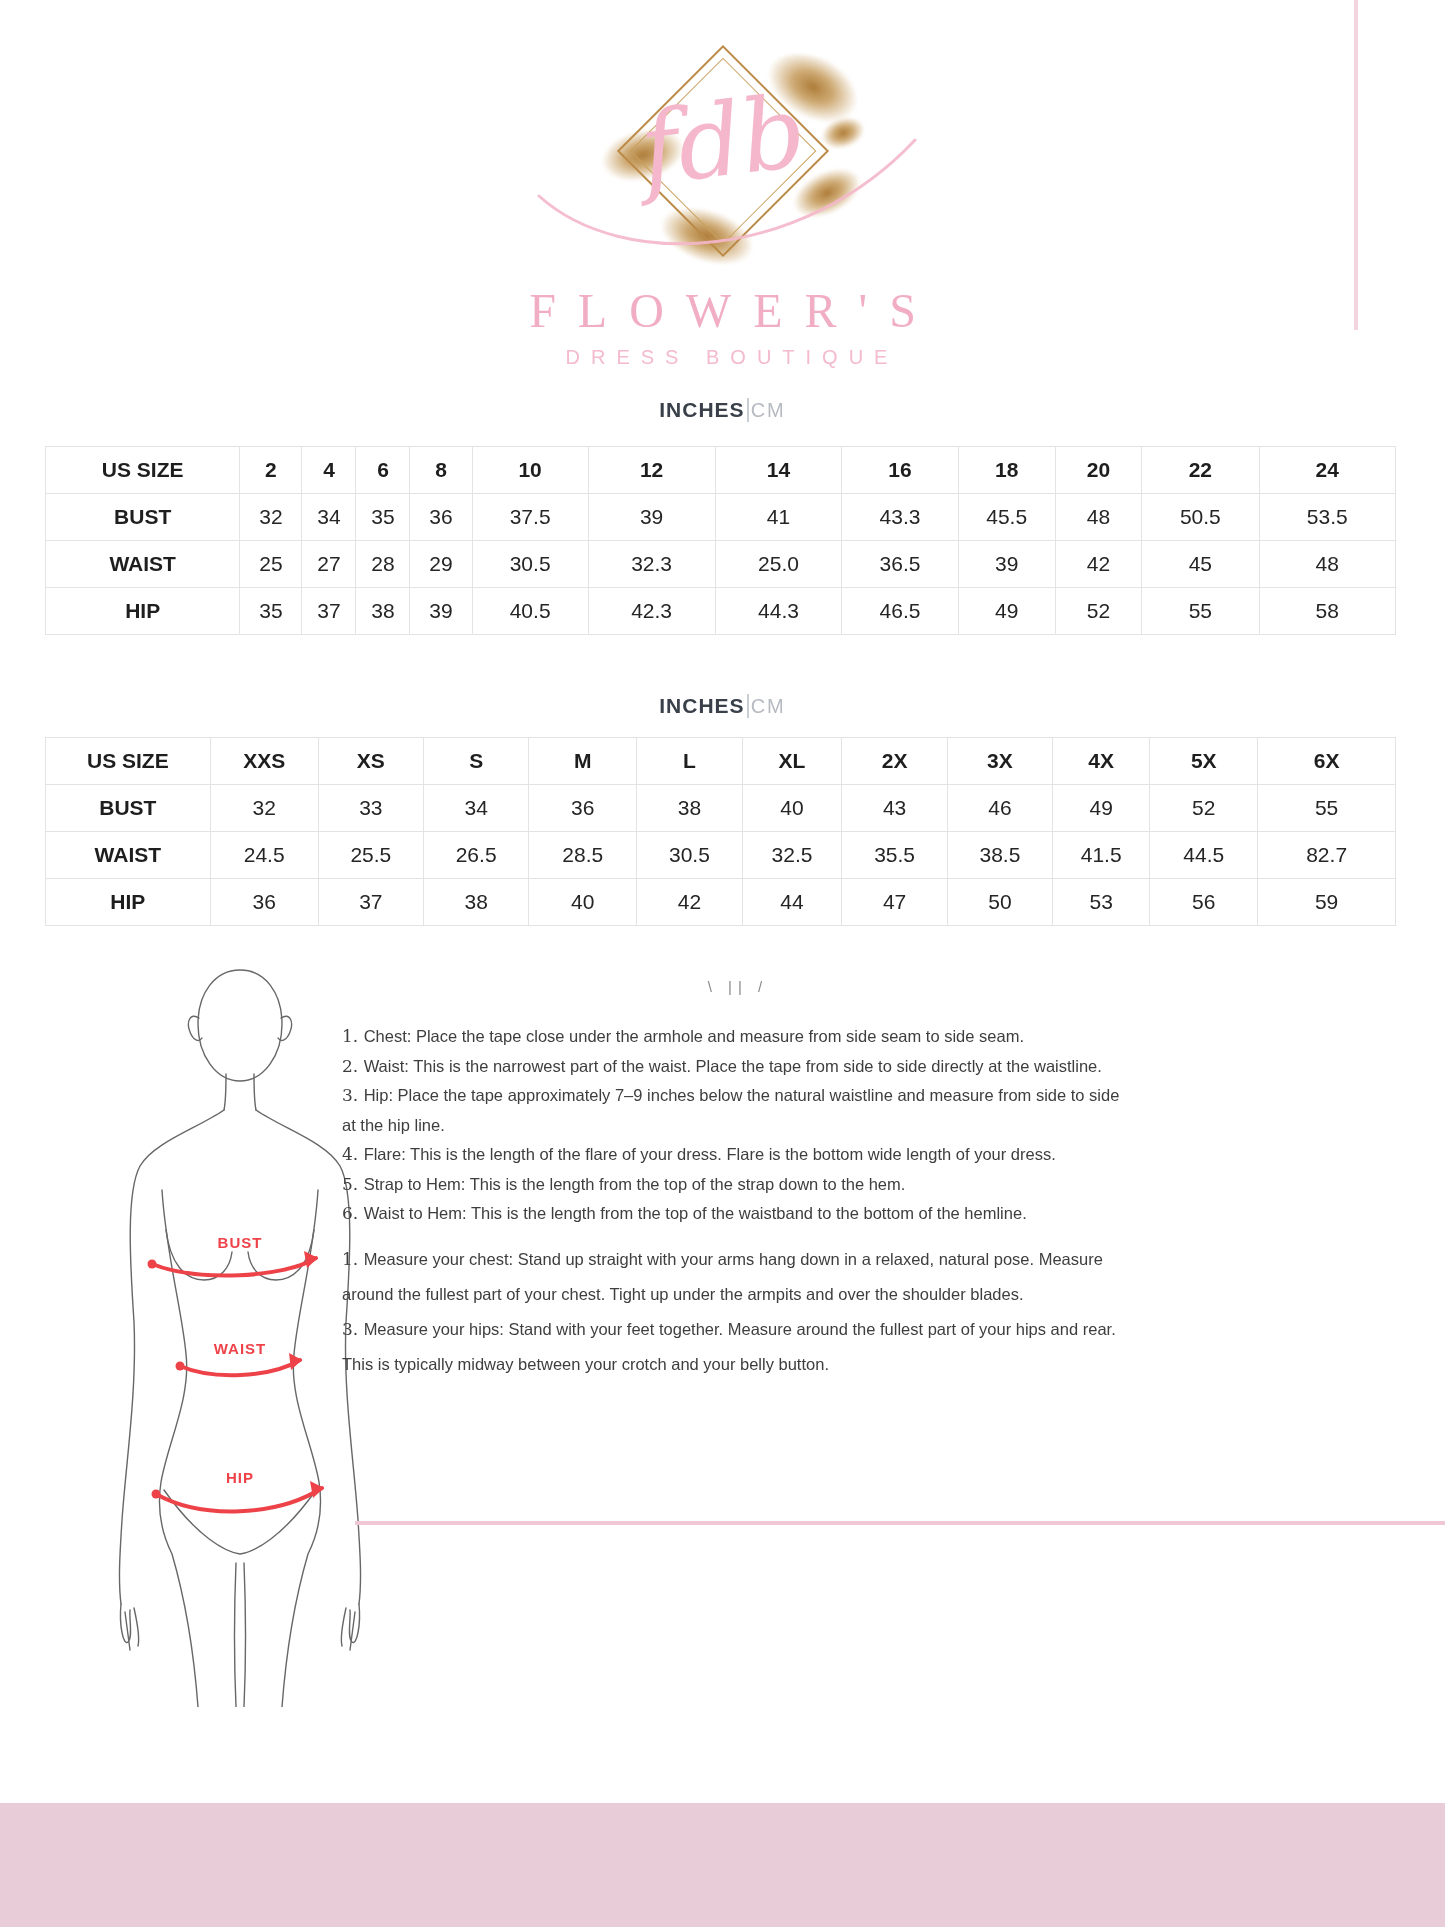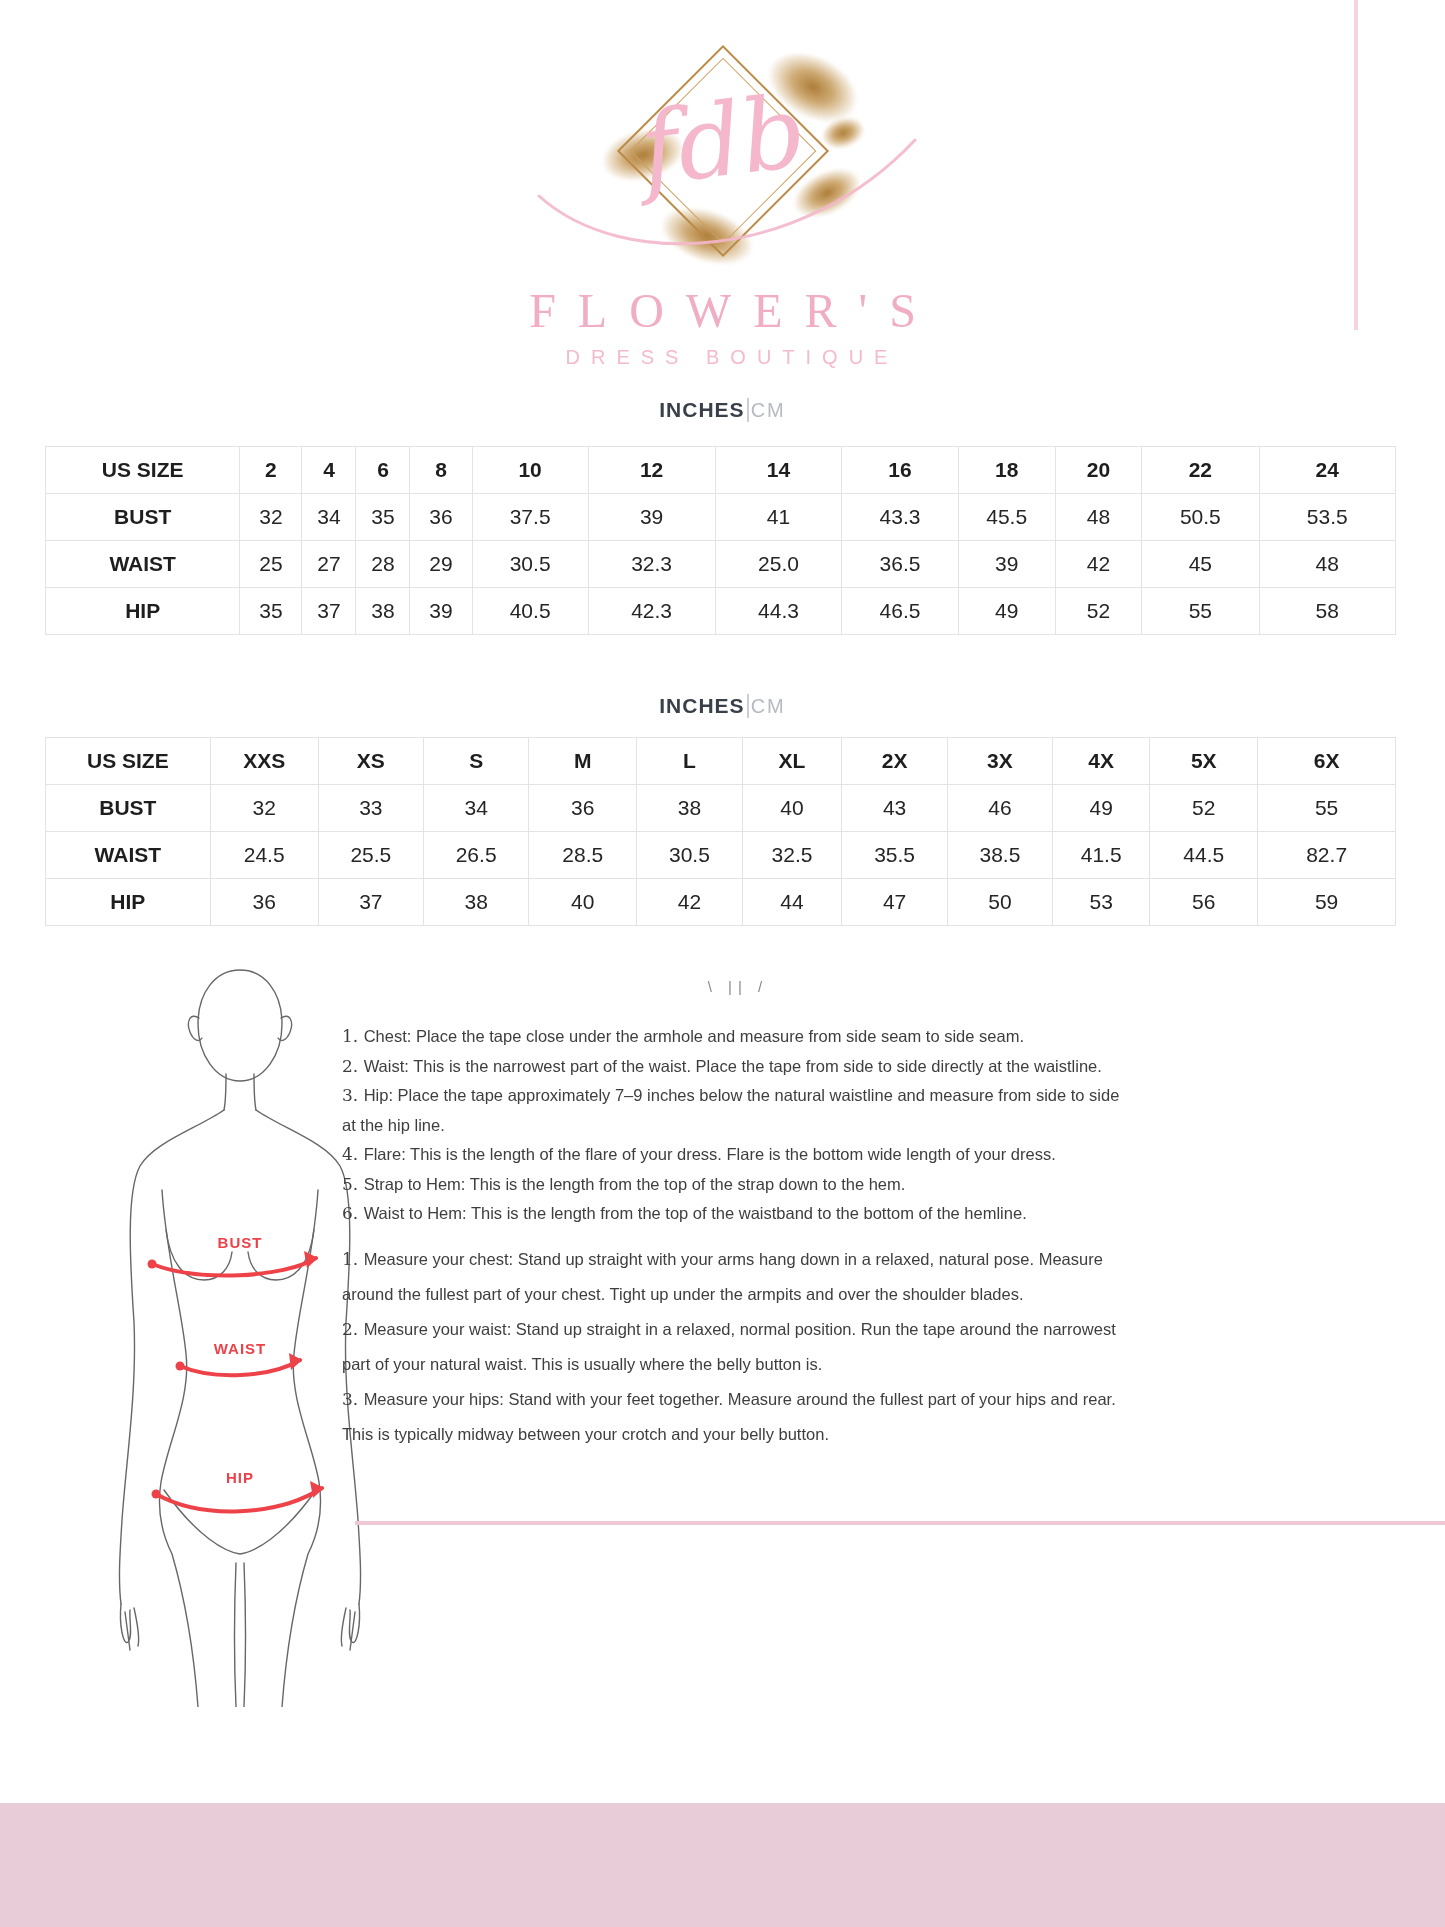--- a/index.html
+++ b/index.html
@@ -307,21 +307,20 @@
     <div class="def-list">
         <div class="instr-item"><span class="num">1. </span><span>Chest: Place the tape close under the armhole and measure from side seam to side seam.</span></div>
         <div class="instr-item"><span class="num">2. </span><span>Waist: This is the narrowest part of the waist. Place the tape from side to side directly at the waistline.</span></div>
         <div class="instr-item"><span class="num">3. </span><span>Hip: Place the tape approximately 7–9 inches below the natural waistline and measure from side to side at the hip line.</span></div>
         <div class="instr-item"><span class="num">4. </span><span>Flare: This is the length of the flare of your dress. Flare is the bottom wide length of your dress.</span></div>
         <div class="instr-item"><span class="num">5. </span><span>Strap to Hem: This is the length from the top of the strap down to the hem.</span></div>
         <div class="instr-item"><span class="num">6. </span><span>Waist to Hem: This is the length from the top of the waistband to the bottom of the hemline.</span></div>
       </div>
     <div class="howto-list">
         <div class="instr-item"><span class="num">1. </span><span>Measure your chest: Stand up straight with your arms hang down in a relaxed, natural pose. Measure around the fullest part of your chest. Tight up under the armpits and over the shoulder blades.</span></div>
-        <div class="instr-item"><span class="num">2. </span><span>Measure your waist: Stand up straight in a relaxed, normal position. Run the tape around the narrowest part of your natural waist. This is usually where the belly button is.</span></div>
         <div class="instr-item"><span class="num">3. </span><span>Measure your hips: Stand with your feet together. Measure around the fullest part of your hips and rear. This is typically midway between your crotch and your belly button.</span></div>
       </div>
   </div>
 
   <div class="divider"></div>
   <div class="footer-bar"></div>
 
 </div>
 
 </body></html>

